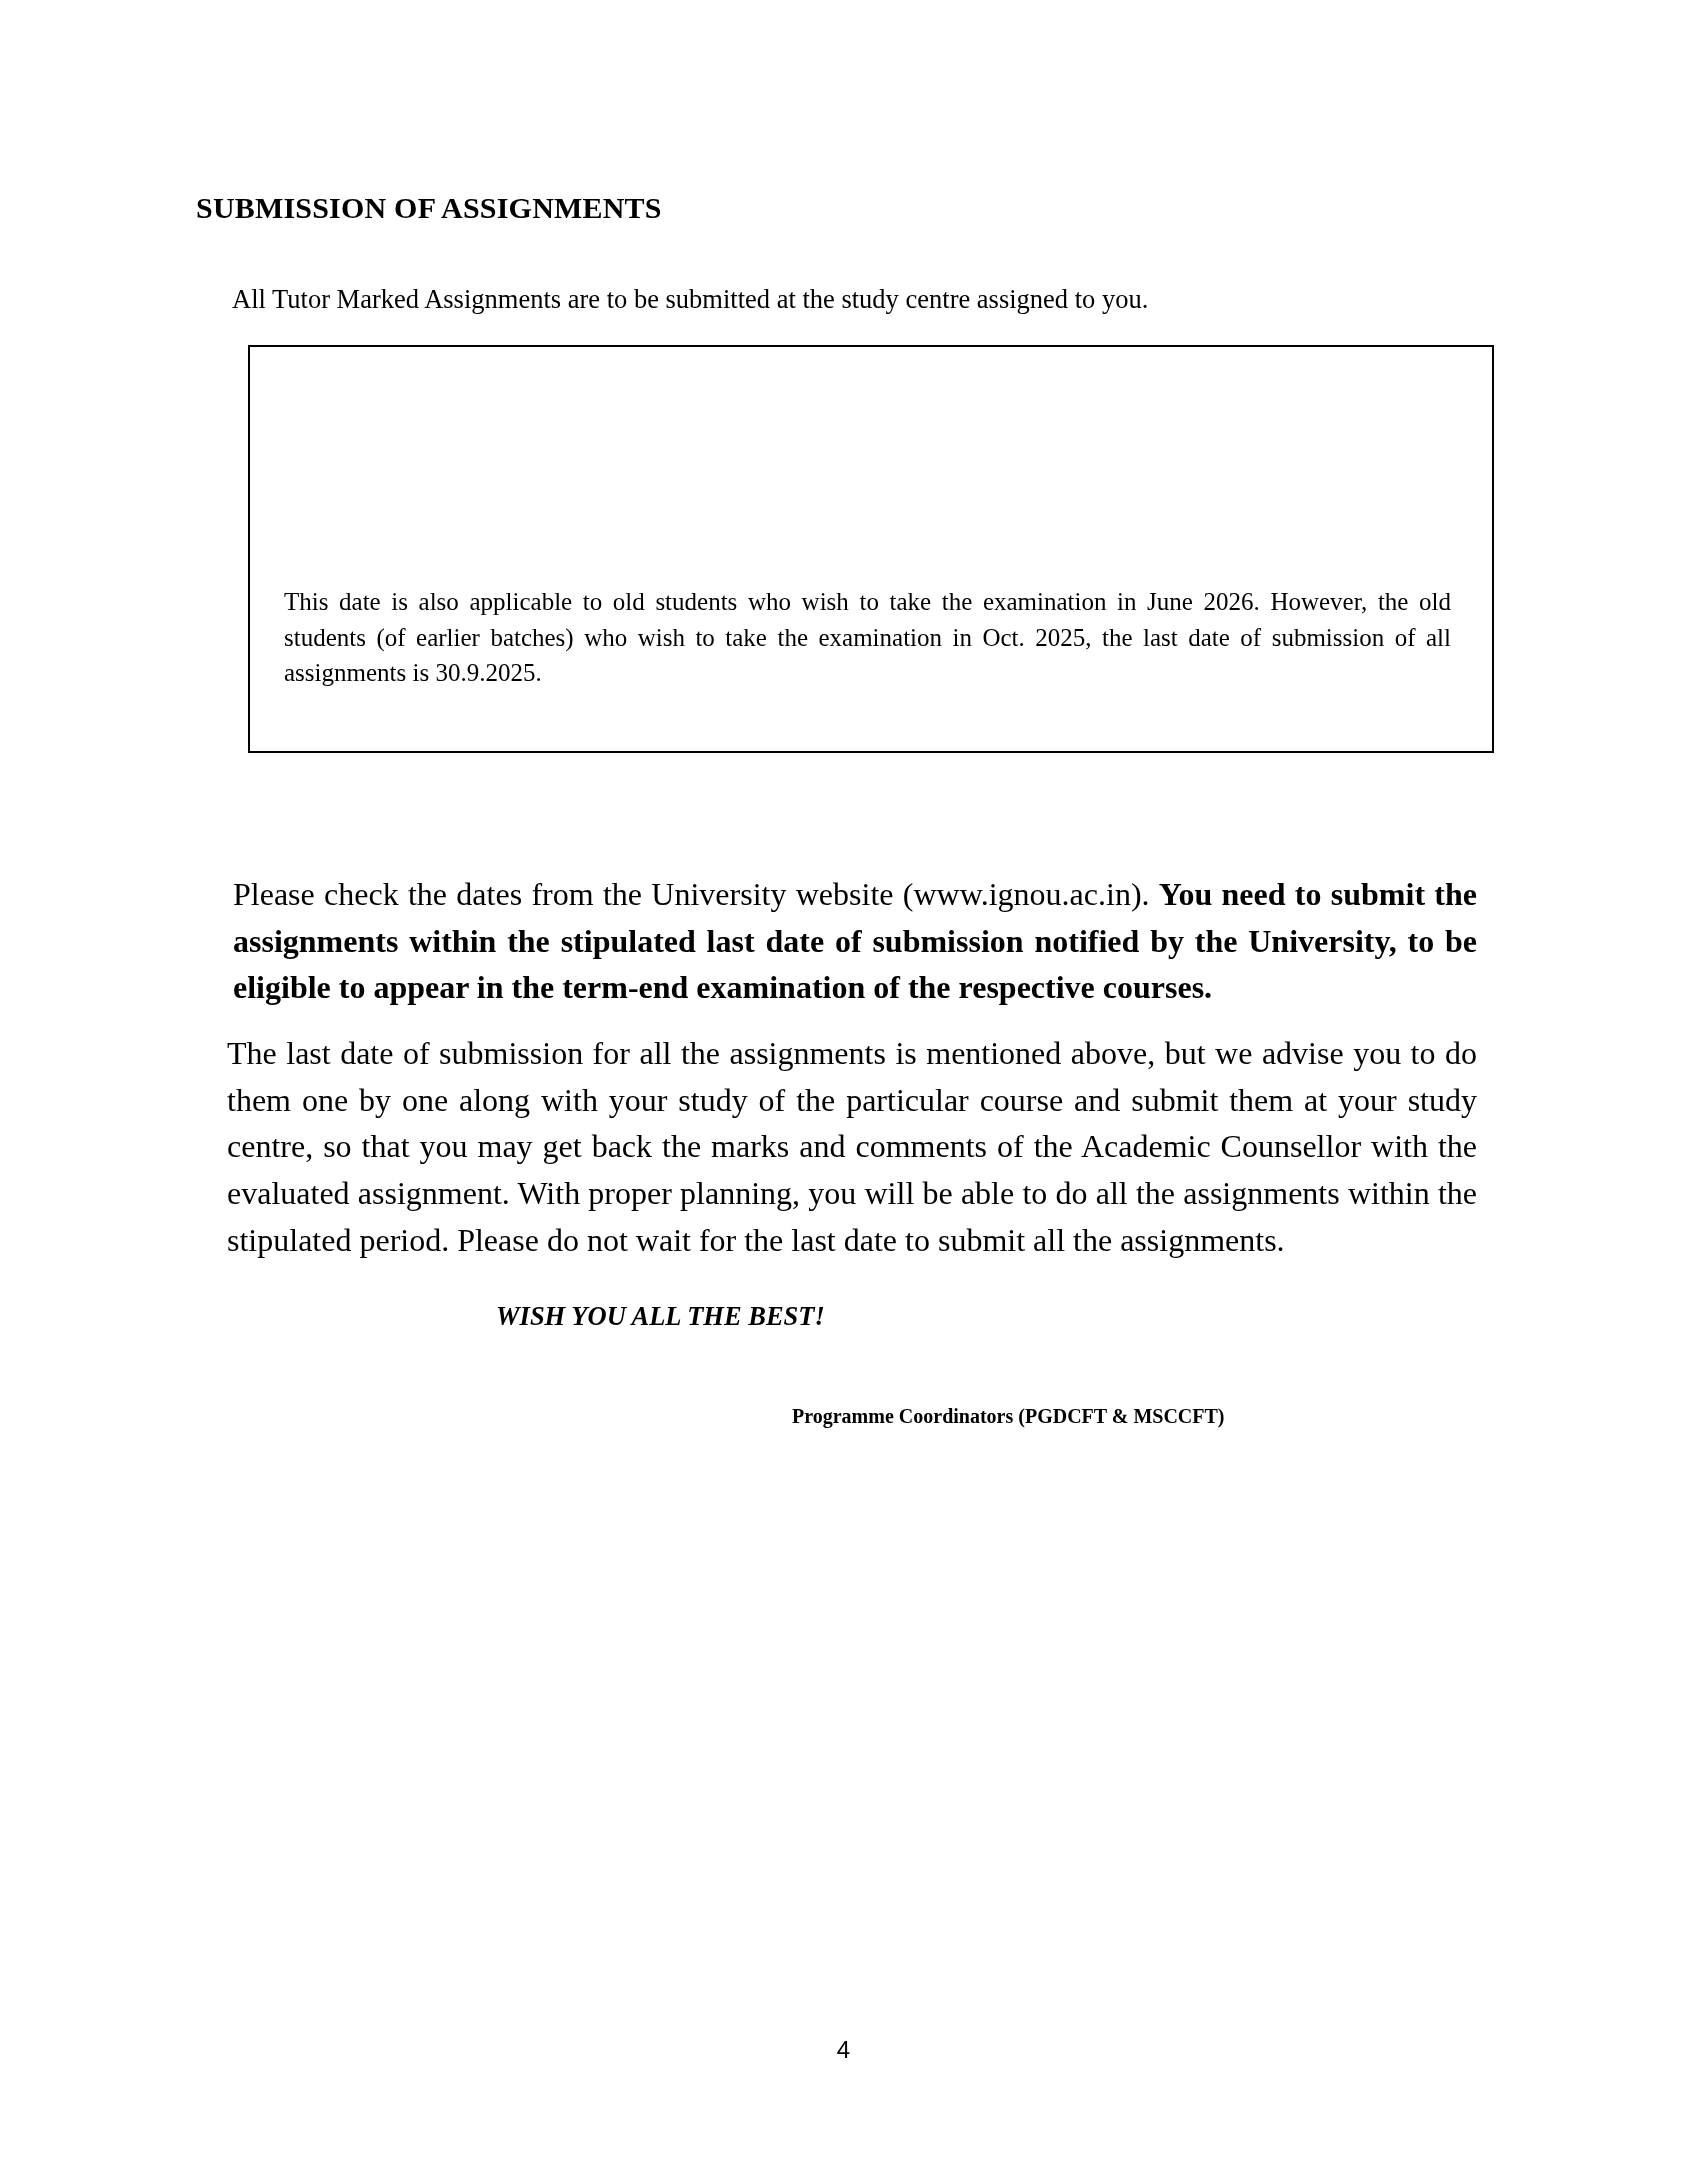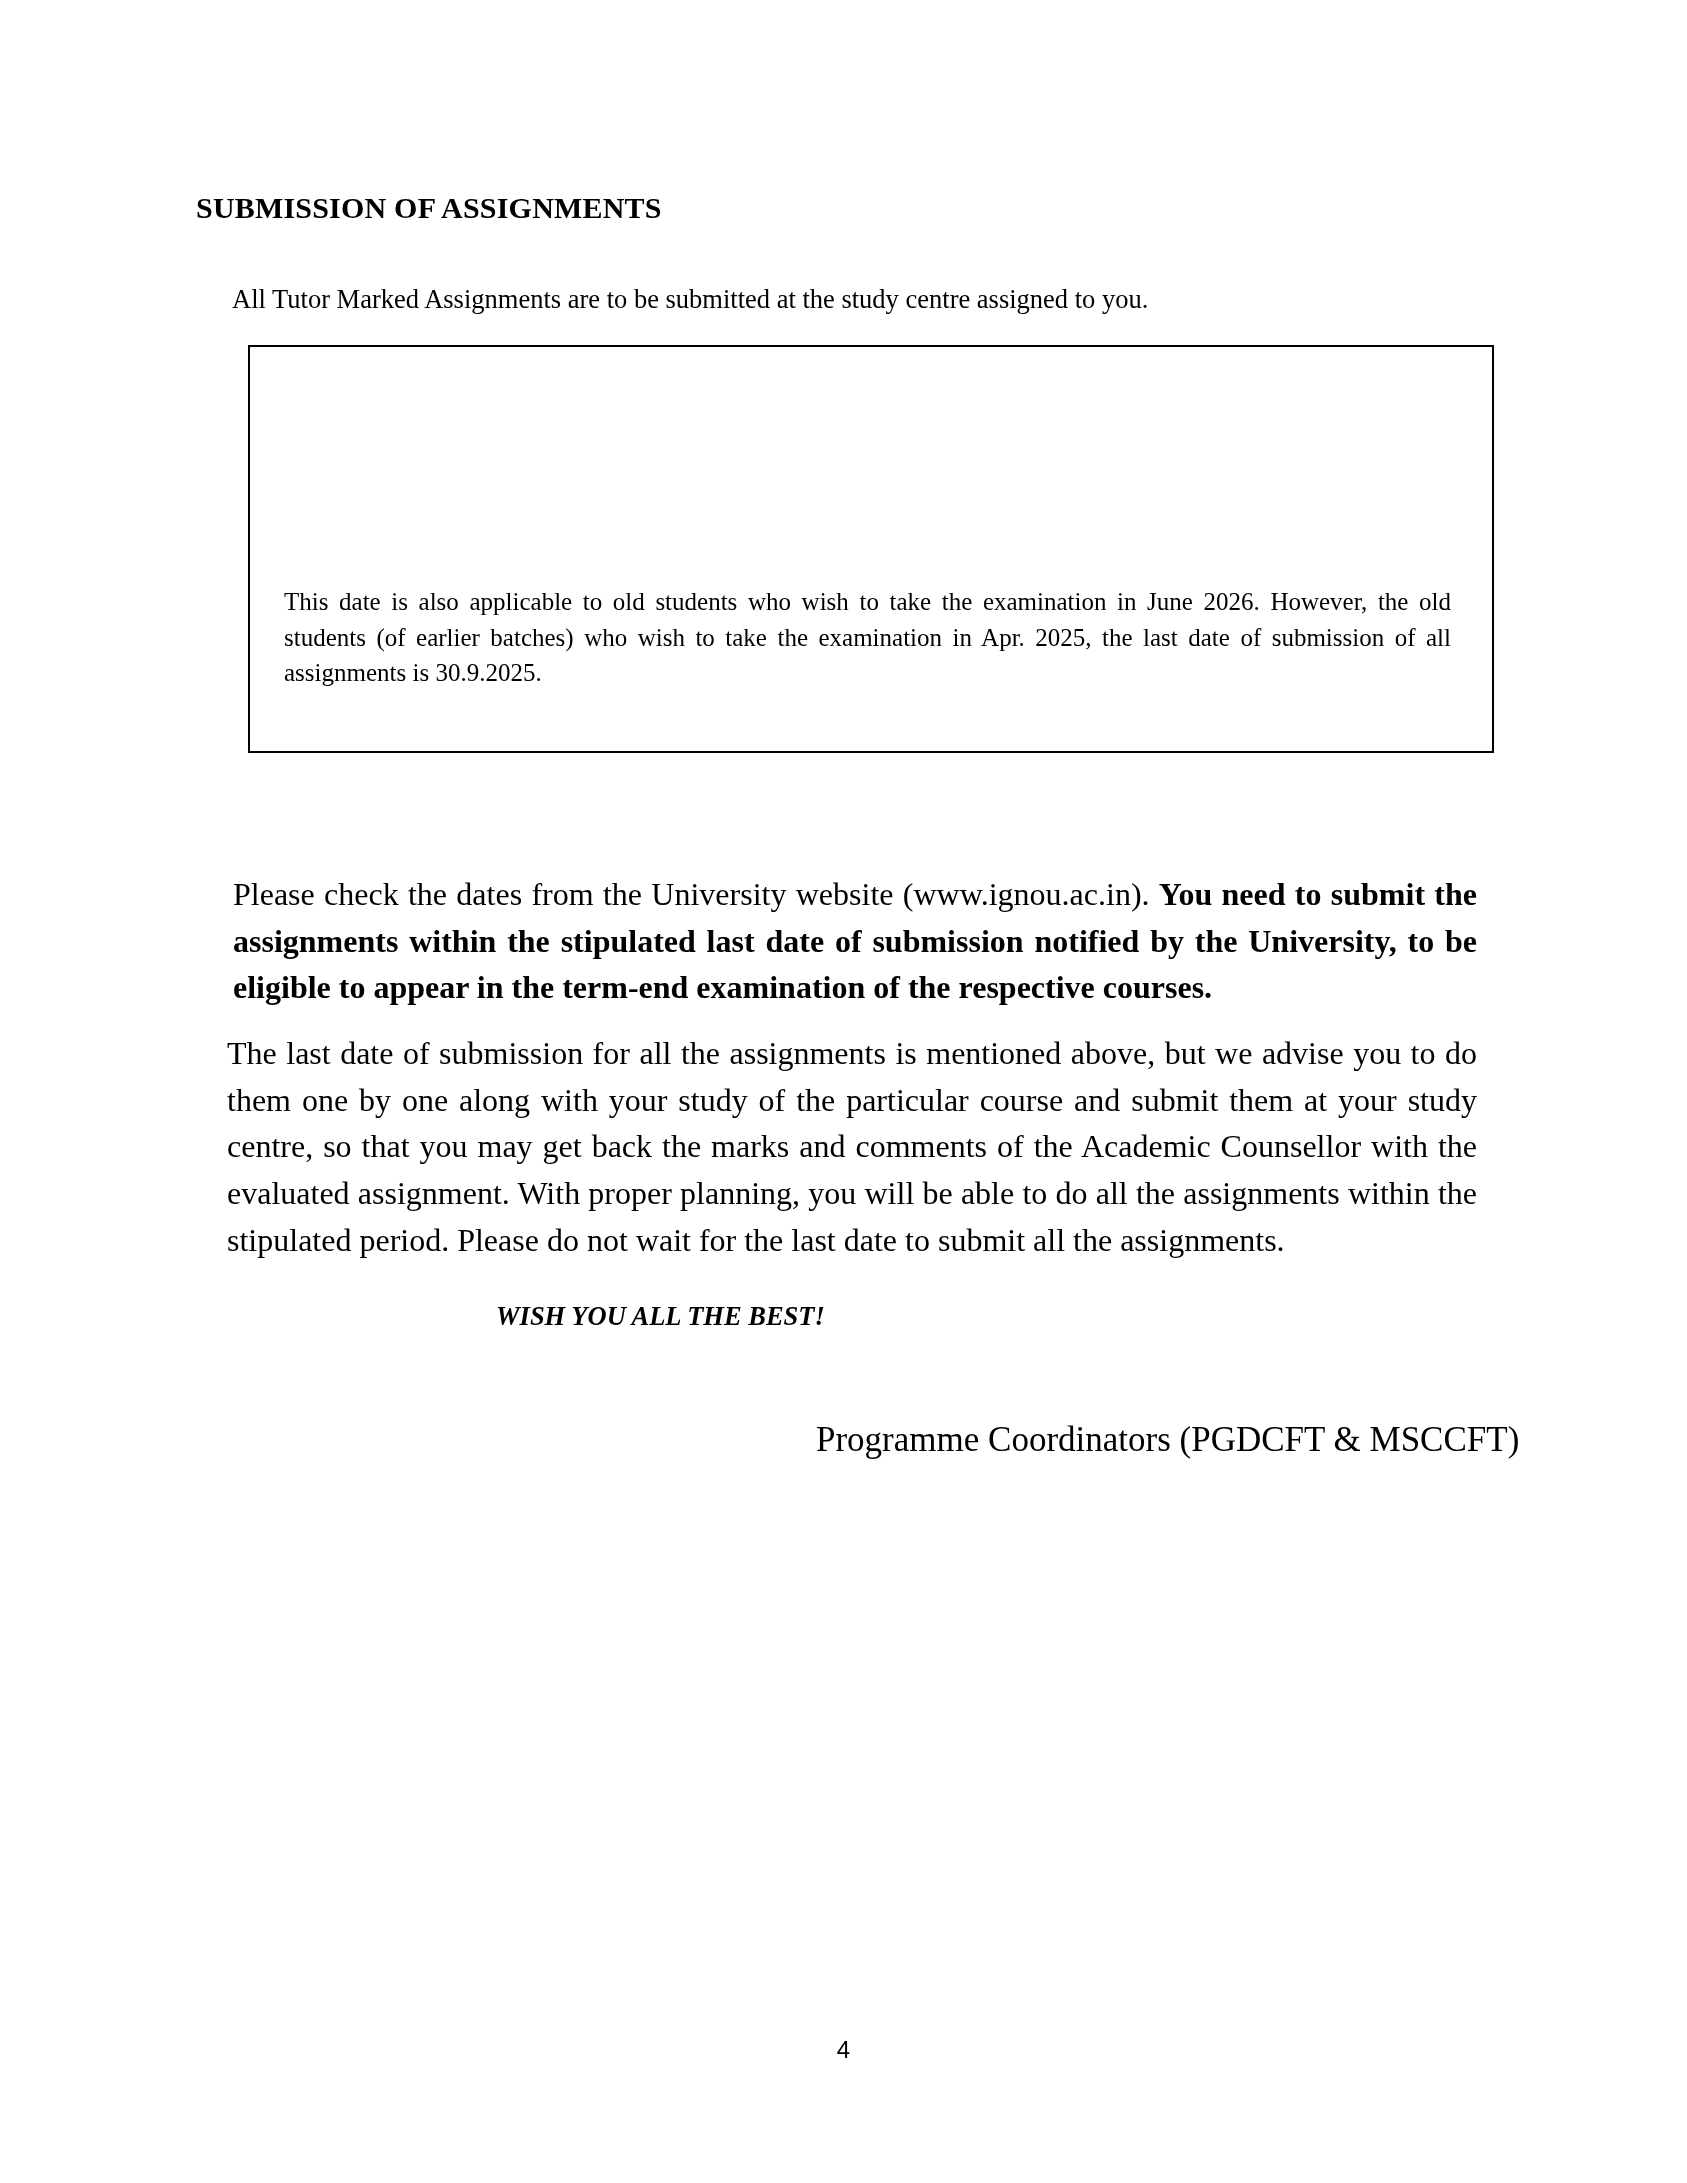--- a/index.html
+++ b/index.html
@@ -107,24 +107,24 @@
     left: 496px;
     top: 1274px;
     font-size: 26.5px;
     font-weight: bold;
     font-style: italic;
     white-space: nowrap;
     text-align: right;
   }
   .signature-line {
     position: absolute;
-    left: 816px;
+    left: 792px;
     top: 1385px;
-    font-size: 35px;
-    font-weight: normal;
+    font-size: 20px;
+    font-weight: bold;
     white-space: nowrap;
   }
 
   
   .page-number {
     position: absolute;
     left: 0;
     right: 0;
     top: 2036px;
     text-align: center;
@@ -138,21 +138,21 @@
 <div class="page">
 
   <h1 class="doc-title">SUBMISSION OF ASSIGNMENTS</h1>
 
   <p class="lead-line">All Tutor Marked Assignments are to be submitted at the study centre assigned to you.</p>
 
   <div class="date-box">
 
 
 
-    <p class="box-para box-para-2">This date is also applicable to old students who wish to take the examination in June 2026. However, the old students (of earlier batches) who wish to take the examination in Apr. 2025, the last date of submission of all assignments is 30.9.2025.</p>
+    <p class="box-para box-para-2">This date is also applicable to old students who wish to take the examination in June 2026. However, the old students (of earlier batches) who wish to take the examination in Oct. 2025, the last date of submission of all assignments is 30.9.2025.</p>
 
   </div>
 
   <p class="para para-website">
     <span>Please check the dates from the University website (www.ignou.ac.in). </span><b>You need to submit the assignments within the stipulated last date of submission notified by the University, to be eligible to appear in the term-end examination of the respective courses.</b>
   </p>
 
   <p class="para para-advice">The last date of submission for all the assignments is mentioned above, but we advise you to do them one by one along with your study of the particular course and submit them at your study centre, so that you may get back the marks and comments of the Academic Counsellor with the evaluated assignment. With proper planning, you will be able to do all the assignments within the stipulated period. Please do not wait for the last date to submit all the assignments.</p>
 
   <p class="wish-line">WISH YOU ALL THE BEST!</p>

